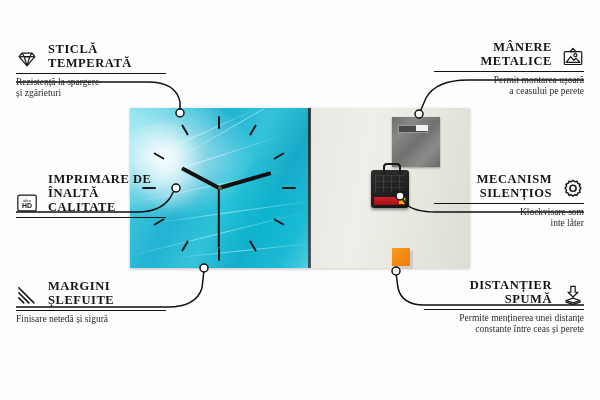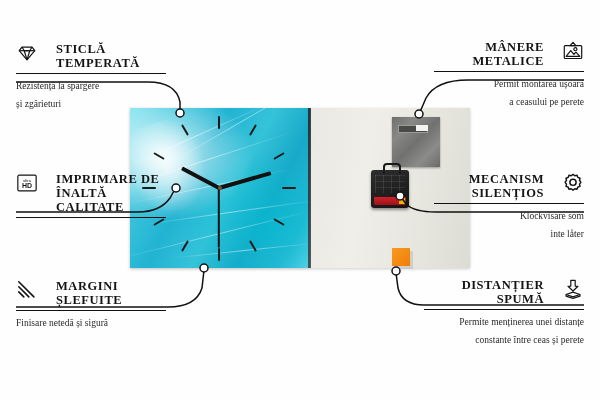--- a/index.html
+++ b/index.html
@@ -71,30 +71,30 @@
   .battery{position:absolute;left:3px;bottom:3px;width:32px;height:8px;background:linear-gradient(180deg,#d2202a,#9b1118);border-radius:1px;}
   .battery:after{content:"";position:absolute;right:1px;top:1px;width:6px;height:6px;background:#f0b400;}
   .foam{
     position:absolute;left:392px;top:248px;width:18px;height:18px;
     background:linear-gradient(135deg,#f79b1e,#f07d0a);
     box-shadow:3px 3px 0 rgba(0,0,0,.10);
   }
 
   
   .callout{position:absolute;}
-  .head{display:flex;align-items:flex-start;gap:18px;}
+  .head{display:flex;align-items:flex-end;gap:10px;}
   .head.right{justify-content:flex-end;}
   .title{
     font-family:"Liberation Serif", serif;
     font-weight:700;font-size:12.5px;letter-spacing:.55px;line-height:14px;
     text-transform:uppercase;color:#141414;white-space:pre-line;
   }
   .rule{height:1.4px;background:#111;margin-top:3px;}
   .sub{
-    font-size:9.5px;line-height:18px;color:#2a2a2a;margin-top:3px;white-space:pre-line;
+    font-size:9.5px;line-height:11px;color:#2a2a2a;margin-top:3px;white-space:pre-line;
   }
   .sub.right{text-align:right;}
   .ico{width:22px;height:22px;flex:0 0 22px;display:block;}
 
   
   #leaders{position:absolute;left:0;top:0;width:600px;height:400px;pointer-events:none;}
 </style>
 </head>
 <body>
 

